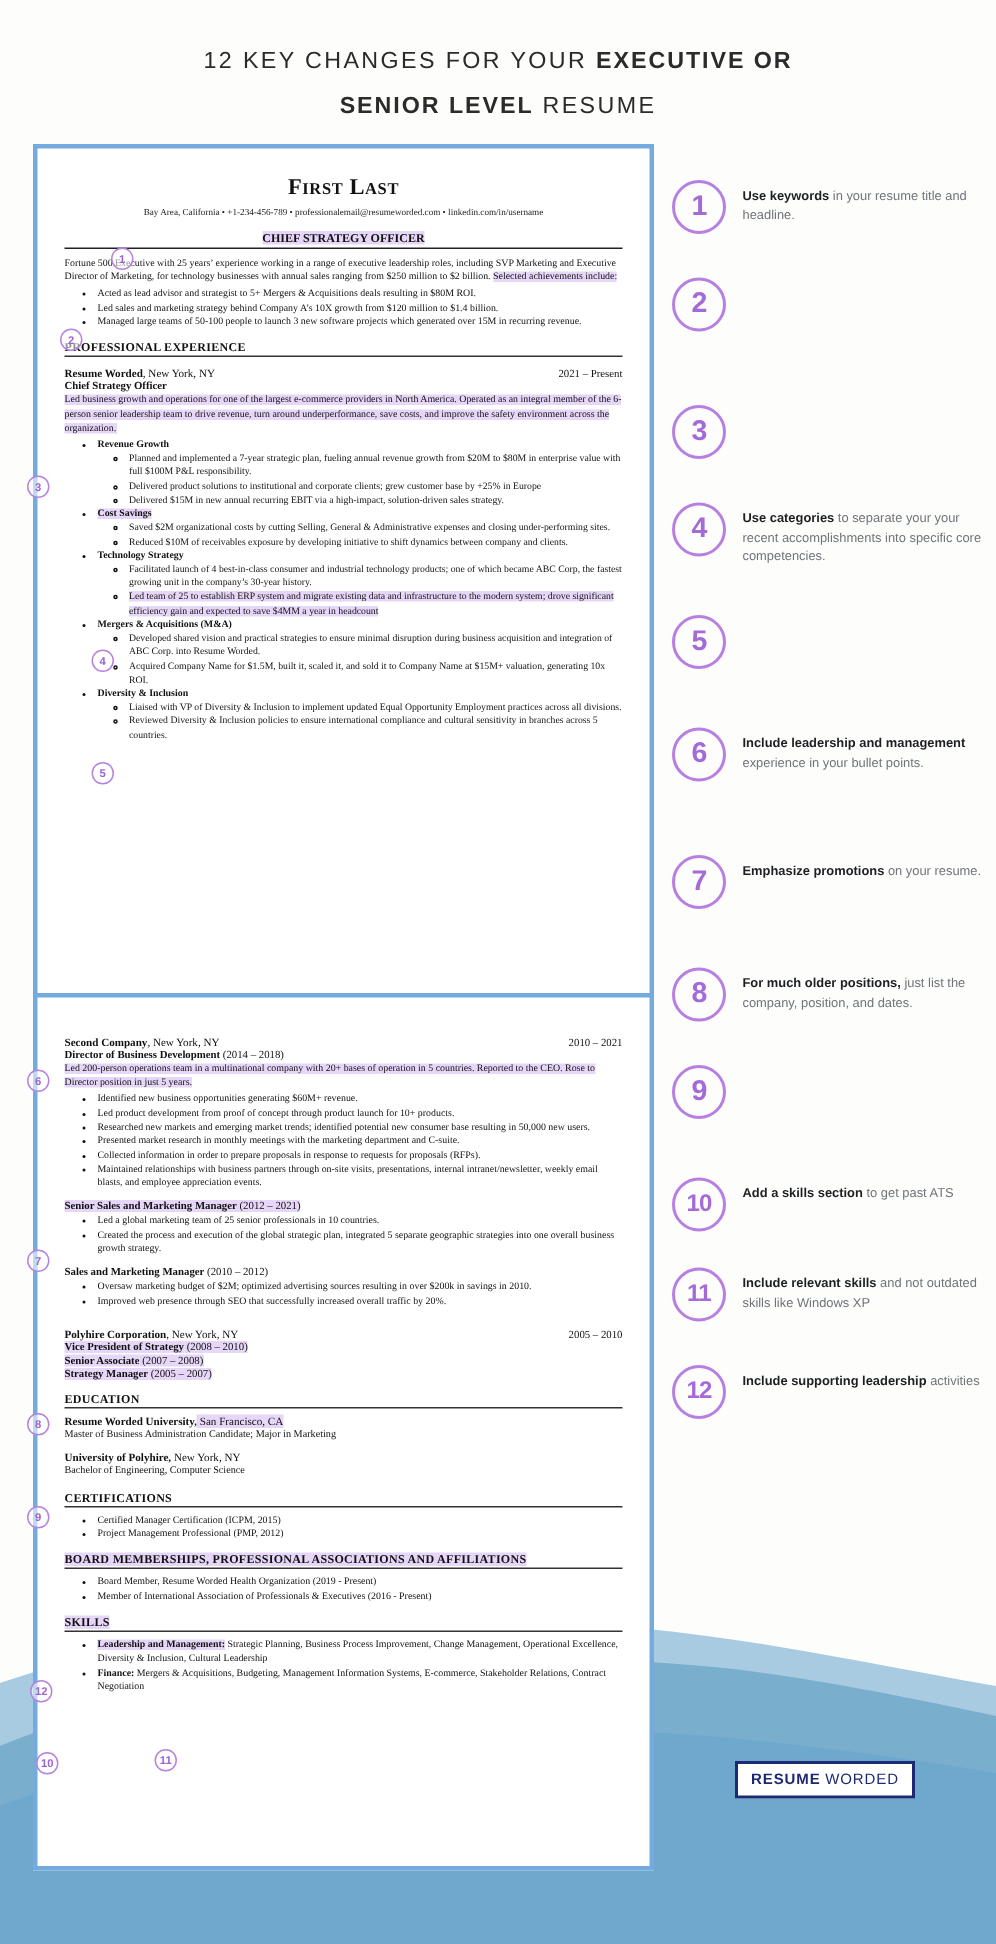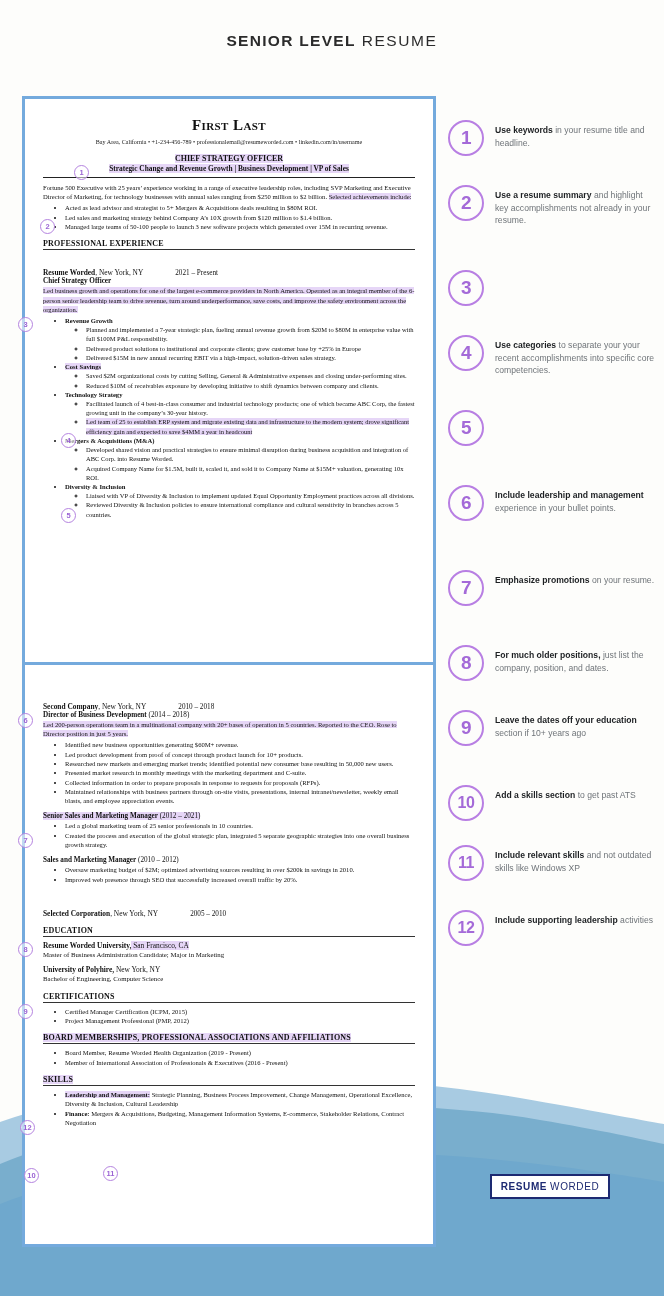--- a/index.html
+++ b/index.html
@@ -42,21 +42,21 @@
   .summary{font-size:6.6px;line-height:9.2px;text-align:left;margin-bottom:2px;}
   ul.lv1{margin:0 0 0 12px;padding:0 0 0 10px;list-style:disc;}
   ul.lv1>li{font-size:6.6px;line-height:9.3px;margin:0;}
   ul.lv2{margin:0 0 0 10px;padding:0 0 0 11px;list-style:circle;}
   ul.lv2>li{font-size:6.5px;line-height:9.2px;}
   .sect{
     font-size:8px;font-weight:700;letter-spacing:.2px;
     margin:8px 0 1px;
   }
   .sect-rule{border-bottom:1.3px solid #333;margin-bottom:4px;}
-  .job-row{display:flex;align-items:baseline;margin-top:18px;gap:32px;}
+  .job-row{display:flex;justify-content:space-between;align-items:baseline;margin-top:6px;gap:32px;}
   .co{font-size:7.4px;}
   .co b{font-weight:700;}
   .dates{font-size:7.2px;}
   .role{font-size:7.2px;font-weight:700;margin-bottom:1px;}
   .role span.reg{font-weight:400;}
   .plain{font-size:6.8px;line-height:9.4px;}
   .cat{font-weight:700;}
   .sp{height:7px;}
   
   .hl{background:#e6d6f7;}
@@ -102,34 +102,34 @@
 <body>
 
 <svg class="waves" viewBox="0 0 664 260" preserveAspectRatio="none">
   <path d="M0,86 C150,34 360,34 520,62 C590,74 640,84 664,88 L664,260 L0,260 Z" fill="#a8cbe2"></path>
   <path d="M0,128 C140,70 380,56 540,84 C600,94 645,104 664,108 L664,260 L0,260 Z" fill="#79aecd"></path>
   <path d="M0,168 C120,120 330,106 500,124 C580,132 640,142 664,146 L664,260 L0,260 Z" fill="#6fa8cd"></path>
 </svg>
 
 <div class="headline">
   <div>
+    <span>12 KEY CHANGES FOR YOUR </span><b>EXECUTIVE OR</b>
+  </div>
+  <div>
     <b>SENIOR LEVEL</b><span> RESUME</span>
   </div>
 </div>
 
 <div class="panel" id="panel-1">
   <div class="paper r">
     <div class="name">First Last</div>
     <div class="contact">Bay Area, California • +1-234-456-789 • professionalemail@resumeworded.com • linkedin.com/in/username</div>
     <div class="title-line">
       <span class="hl">CHIEF STRATEGY OFFICER</span>
     </div>
-    <div class="subtitle-line">
-      <span class="hl">Strategic Change and Revenue Growth | Business Development | VP of Sales</span>
-    </div>
     <div class="rule"></div>
 
     <div class="summary">
       <span>Fortune 500 Executive with 25 years’ experience working in a range of executive leadership roles, including SVP Marketing and Executive Director of Marketing, for technology businesses with annual sales ranging from $250 million to $2 billion. </span><span class="hl">Selected achievements include:</span>
     </div>
     <ul class="lv1" id="summary-bullets">
         <li>Acted as lead advisor and strategist to 5+ Mergers &amp; Acquisitions deals resulting in $80M ROI.</li>
         <li>Led sales and marketing strategy behind Company A’s 10X growth from $120 million to $1.4 billion.</li>
         <li>Managed large teams of 50-100 people to launch 3 new software projects which generated over 15M in recurring revenue.</li>
       </ul>
@@ -169,21 +169,21 @@
           </ul></li>
       </ul>
   </div>
 </div>
 
 <div class="panel" id="panel-2">
   <div class="paper r">
     <div class="sp"></div>
     <div class="job-row">
       <div class="co"><b>Second Company</b><span>, New York, NY</span></div>
-      <div class="dates">2010 – 2018</div>
+      <div class="dates">2010 – 2021</div>
     </div>
     <div class="role">
       <span>Director of Business Development</span><span class="reg"> (2014 – 2018)</span>
     </div>
     <div class="summary">
       <span class="hl">Led 200-person operations team in a multinational company with 20+ bases of operation in 5 countries. Reported to the CEO. Rose to Director position in just 5 years.</span>
     </div>
     <ul class="lv1" id="job2-bullets">
         <li>Identified new business opportunities generating $60M+ revenue.</li>
         <li>Led product development from proof of concept through product launch for 10+ products.</li>
@@ -206,23 +206,28 @@
     <div class="role">
       <span>Sales and Marketing Manager</span><span class="reg"> (2010 – 2012)</span>
     </div>
     <ul class="lv1" id="job4-bullets">
         <li>Oversaw marketing budget of $2M; optimized advertising sources resulting in over $200k in savings in 2010.</li>
         <li>Improved web presence through SEO that successfully increased overall traffic by 20%.</li>
       </ul>
 
     <div class="sp"></div>
     <div class="job-row">
-      <div class="co"><b>Selected Corporation</b><span>, New York, NY</span></div>
+      <div class="co"><b>Polyhire Corporation</b><span>, New York, NY</span></div>
       <div class="dates">2005 – 2010</div>
     </div>
+    <div id="job5-roles">
+        <div class="role"><span class="hl">Vice President of Strategy</span><span class="hl reg"> (2008 – 2010)</span></div>
+        <div class="role"><span class="hl">Senior Associate</span><span class="hl reg"> (2007 – 2008)</span></div>
+        <div class="role"><span class="hl">Strategy Manager</span><span class="hl reg"> (2005 – 2007)</span></div>
+      </div>
 
     <div class="sect">EDUCATION</div>
     <div class="sect-rule"></div>
     <div id="education-list">
         <div>
           <div class="co"><b>Resume Worded University,</b><span class="hl"> San Francisco, CA</span></div>
           <div class="plain">Master of Business Administration Candidate; Major in Marketing</div>
         </div>
         <div style="margin-top: 6px;">
           <div class="co"><b>University of Polyhire,</b><span> New York, NY</span></div>
@@ -272,21 +277,20 @@
     <div class="marker" style="left: 20px; top: 1120px;">12</div>
   </div>
 
 <div class="tips" id="tips" style="position: absolute; height: 900px;">
     <div class="tip" style="position: absolute; top: 0px; width: 210px;">
       <div class="tip-circle">1</div>
       <div class="tip-text"><b>Use keywords</b> in your resume title and headline.</div>
     </div>
     <div class="tip" style="position: absolute; top: 65px; width: 210px;">
       <div class="tip-circle">2</div>
-      <div class="tip-text"><b>Use a resume summary</b> and highlight key accomplishments not already in your resume.</div>
     </div>
     <div class="tip" style="position: absolute; top: 150px; width: 210px;">
       <div class="tip-circle">3</div>
     </div>
     <div class="tip" style="position: absolute; top: 215px; width: 210px;">
       <div class="tip-circle">4</div>
       <div class="tip-text"><b>Use categories</b> to separate your your recent accomplishments into specific core competencies.</div>
     </div>
     <div class="tip" style="position: absolute; top: 290px; width: 210px;">
       <div class="tip-circle">5</div>
@@ -298,21 +302,20 @@
     <div class="tip" style="position: absolute; top: 450px; width: 210px;">
       <div class="tip-circle">7</div>
       <div class="tip-text"><b>Emphasize promotions</b> on your resume.</div>
     </div>
     <div class="tip" style="position: absolute; top: 525px; width: 210px;">
       <div class="tip-circle">8</div>
       <div class="tip-text"><b>For much older positions,</b> just list the company, position, and dates.</div>
     </div>
     <div class="tip" style="position: absolute; top: 590px; width: 210px;">
       <div class="tip-circle">9</div>
-      <div class="tip-text"><b>Leave the dates off your education</b> section if 10+ years ago</div>
     </div>
     <div class="tip" style="position: absolute; top: 665px; width: 210px;">
       <div class="tip-circle" style="font-size: 16px;">10</div>
       <div class="tip-text"><b>Add a skills section</b> to get past ATS</div>
     </div>
     <div class="tip" style="position: absolute; top: 725px; width: 210px;">
       <div class="tip-circle" style="font-size: 16px;">11</div>
       <div class="tip-text"><b>Include relevant skills</b> and not outdated skills like Windows XP</div>
     </div>
     <div class="tip" style="position: absolute; top: 790px; width: 210px;">

